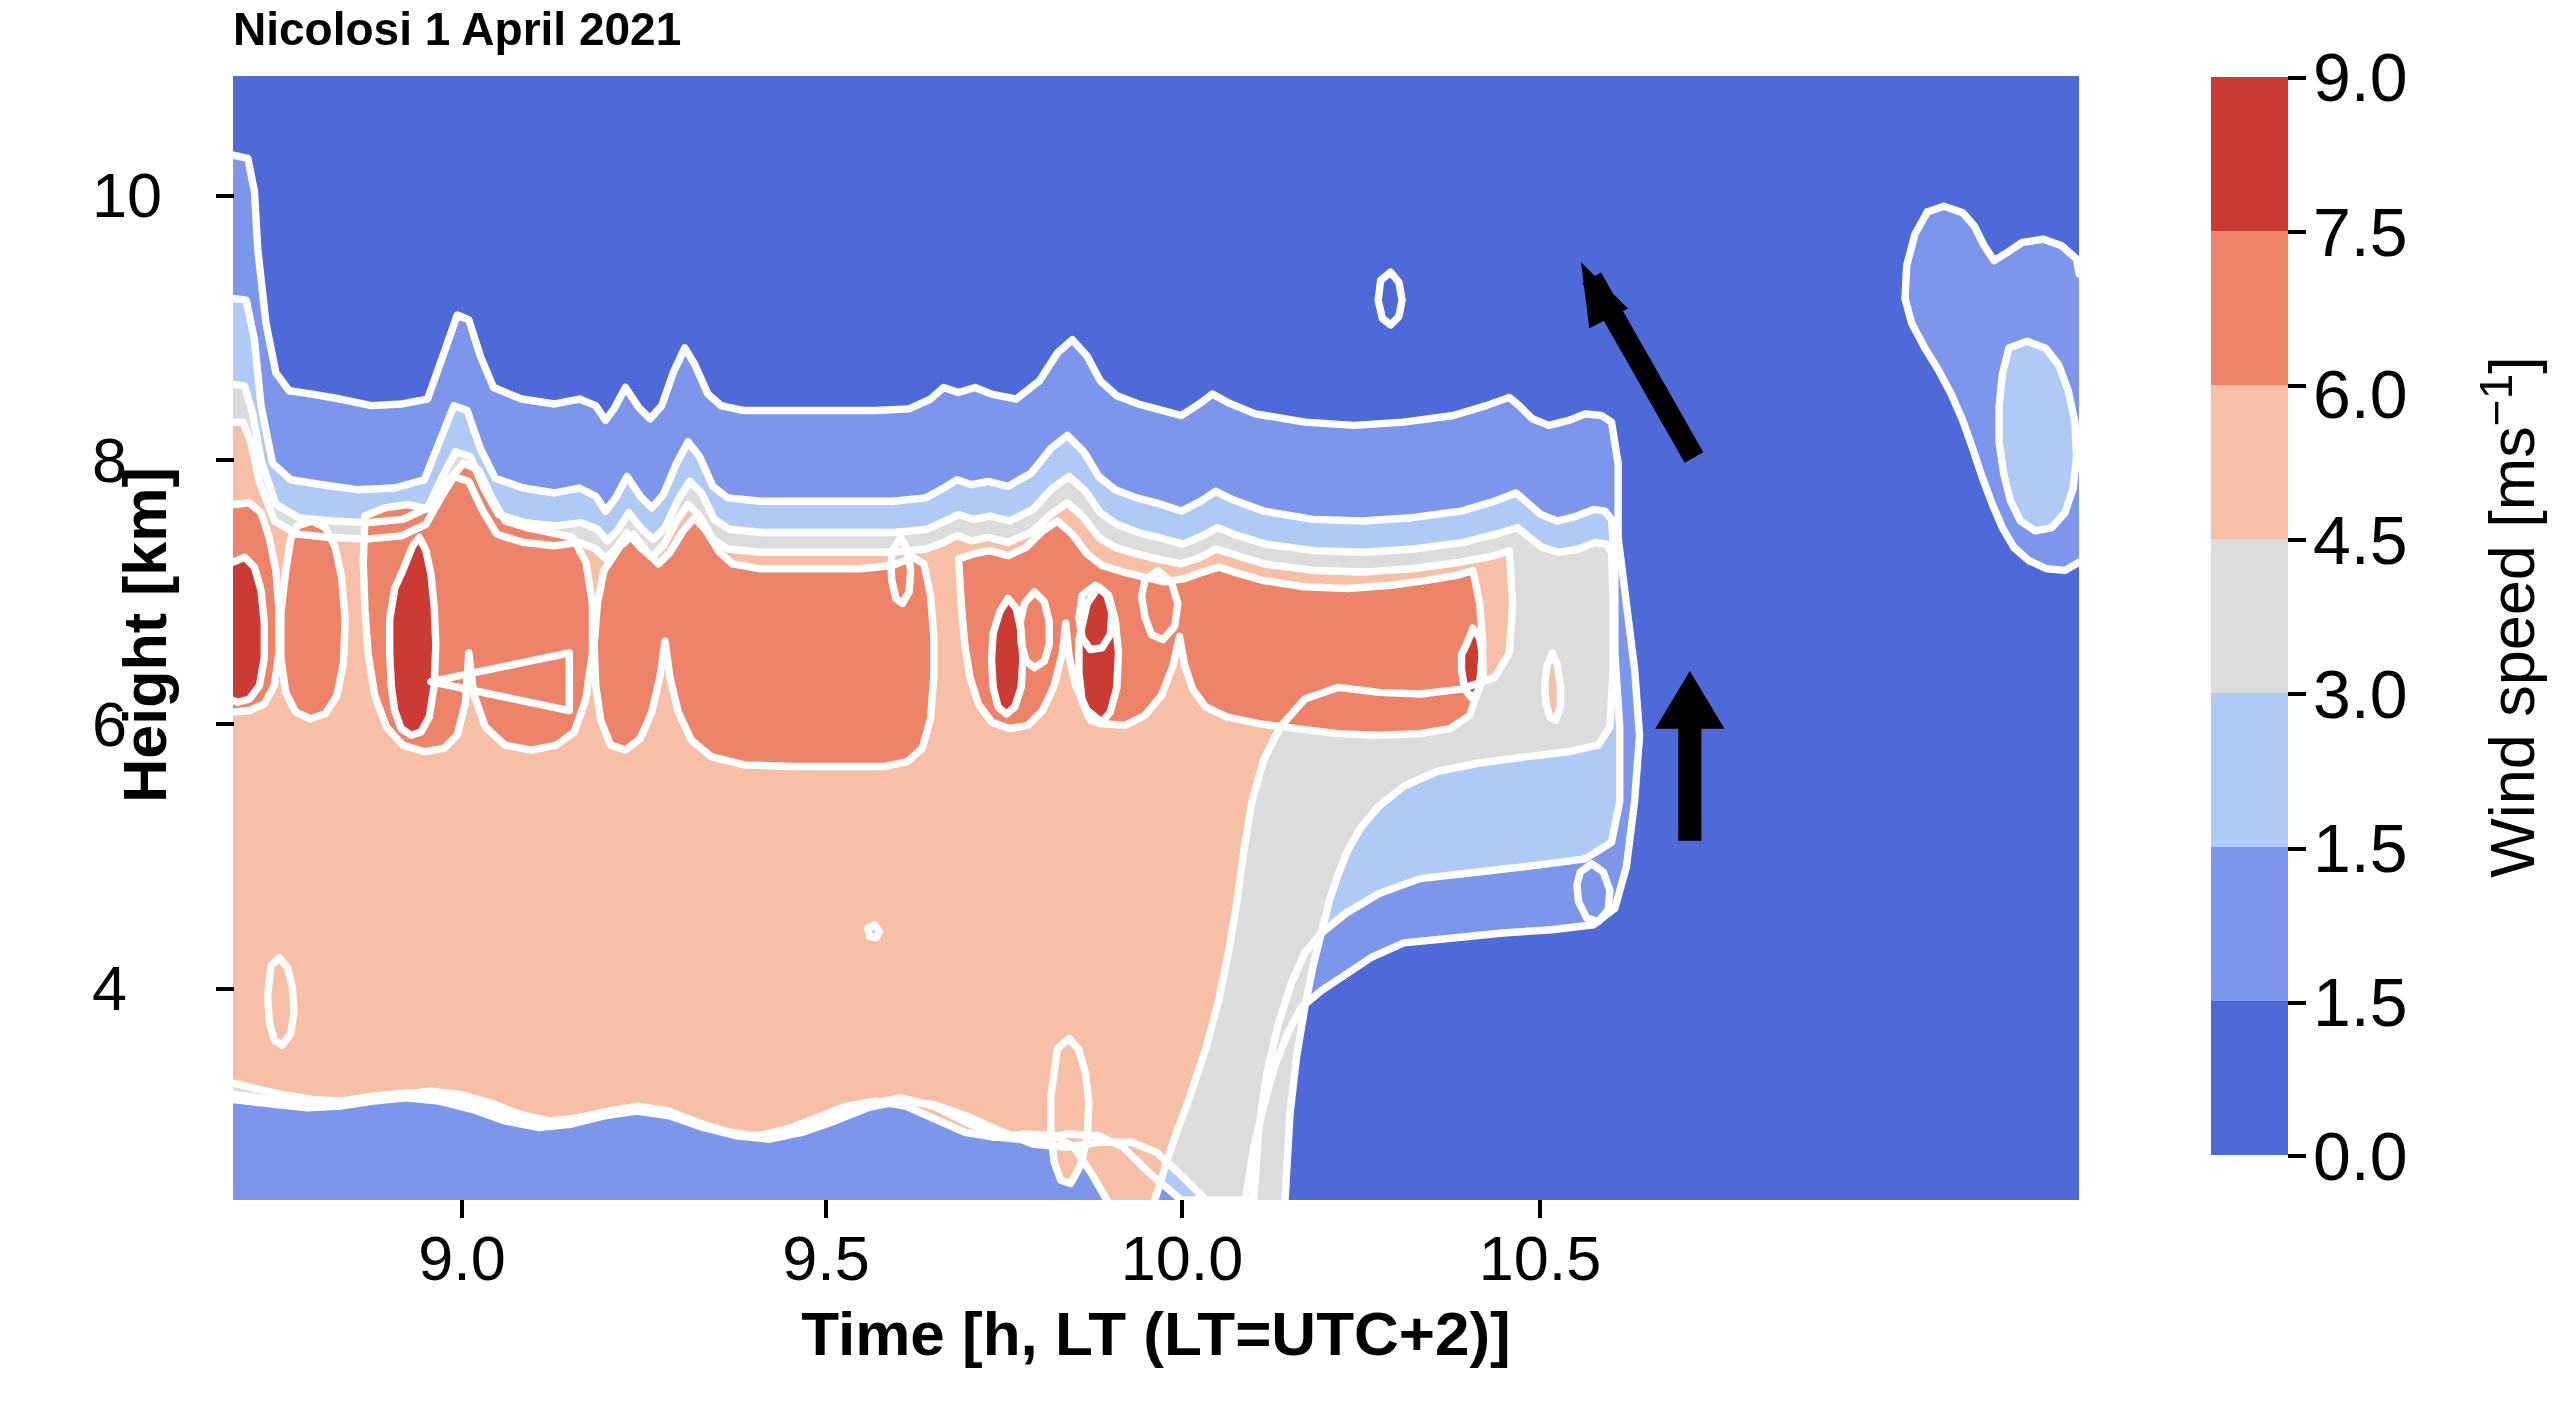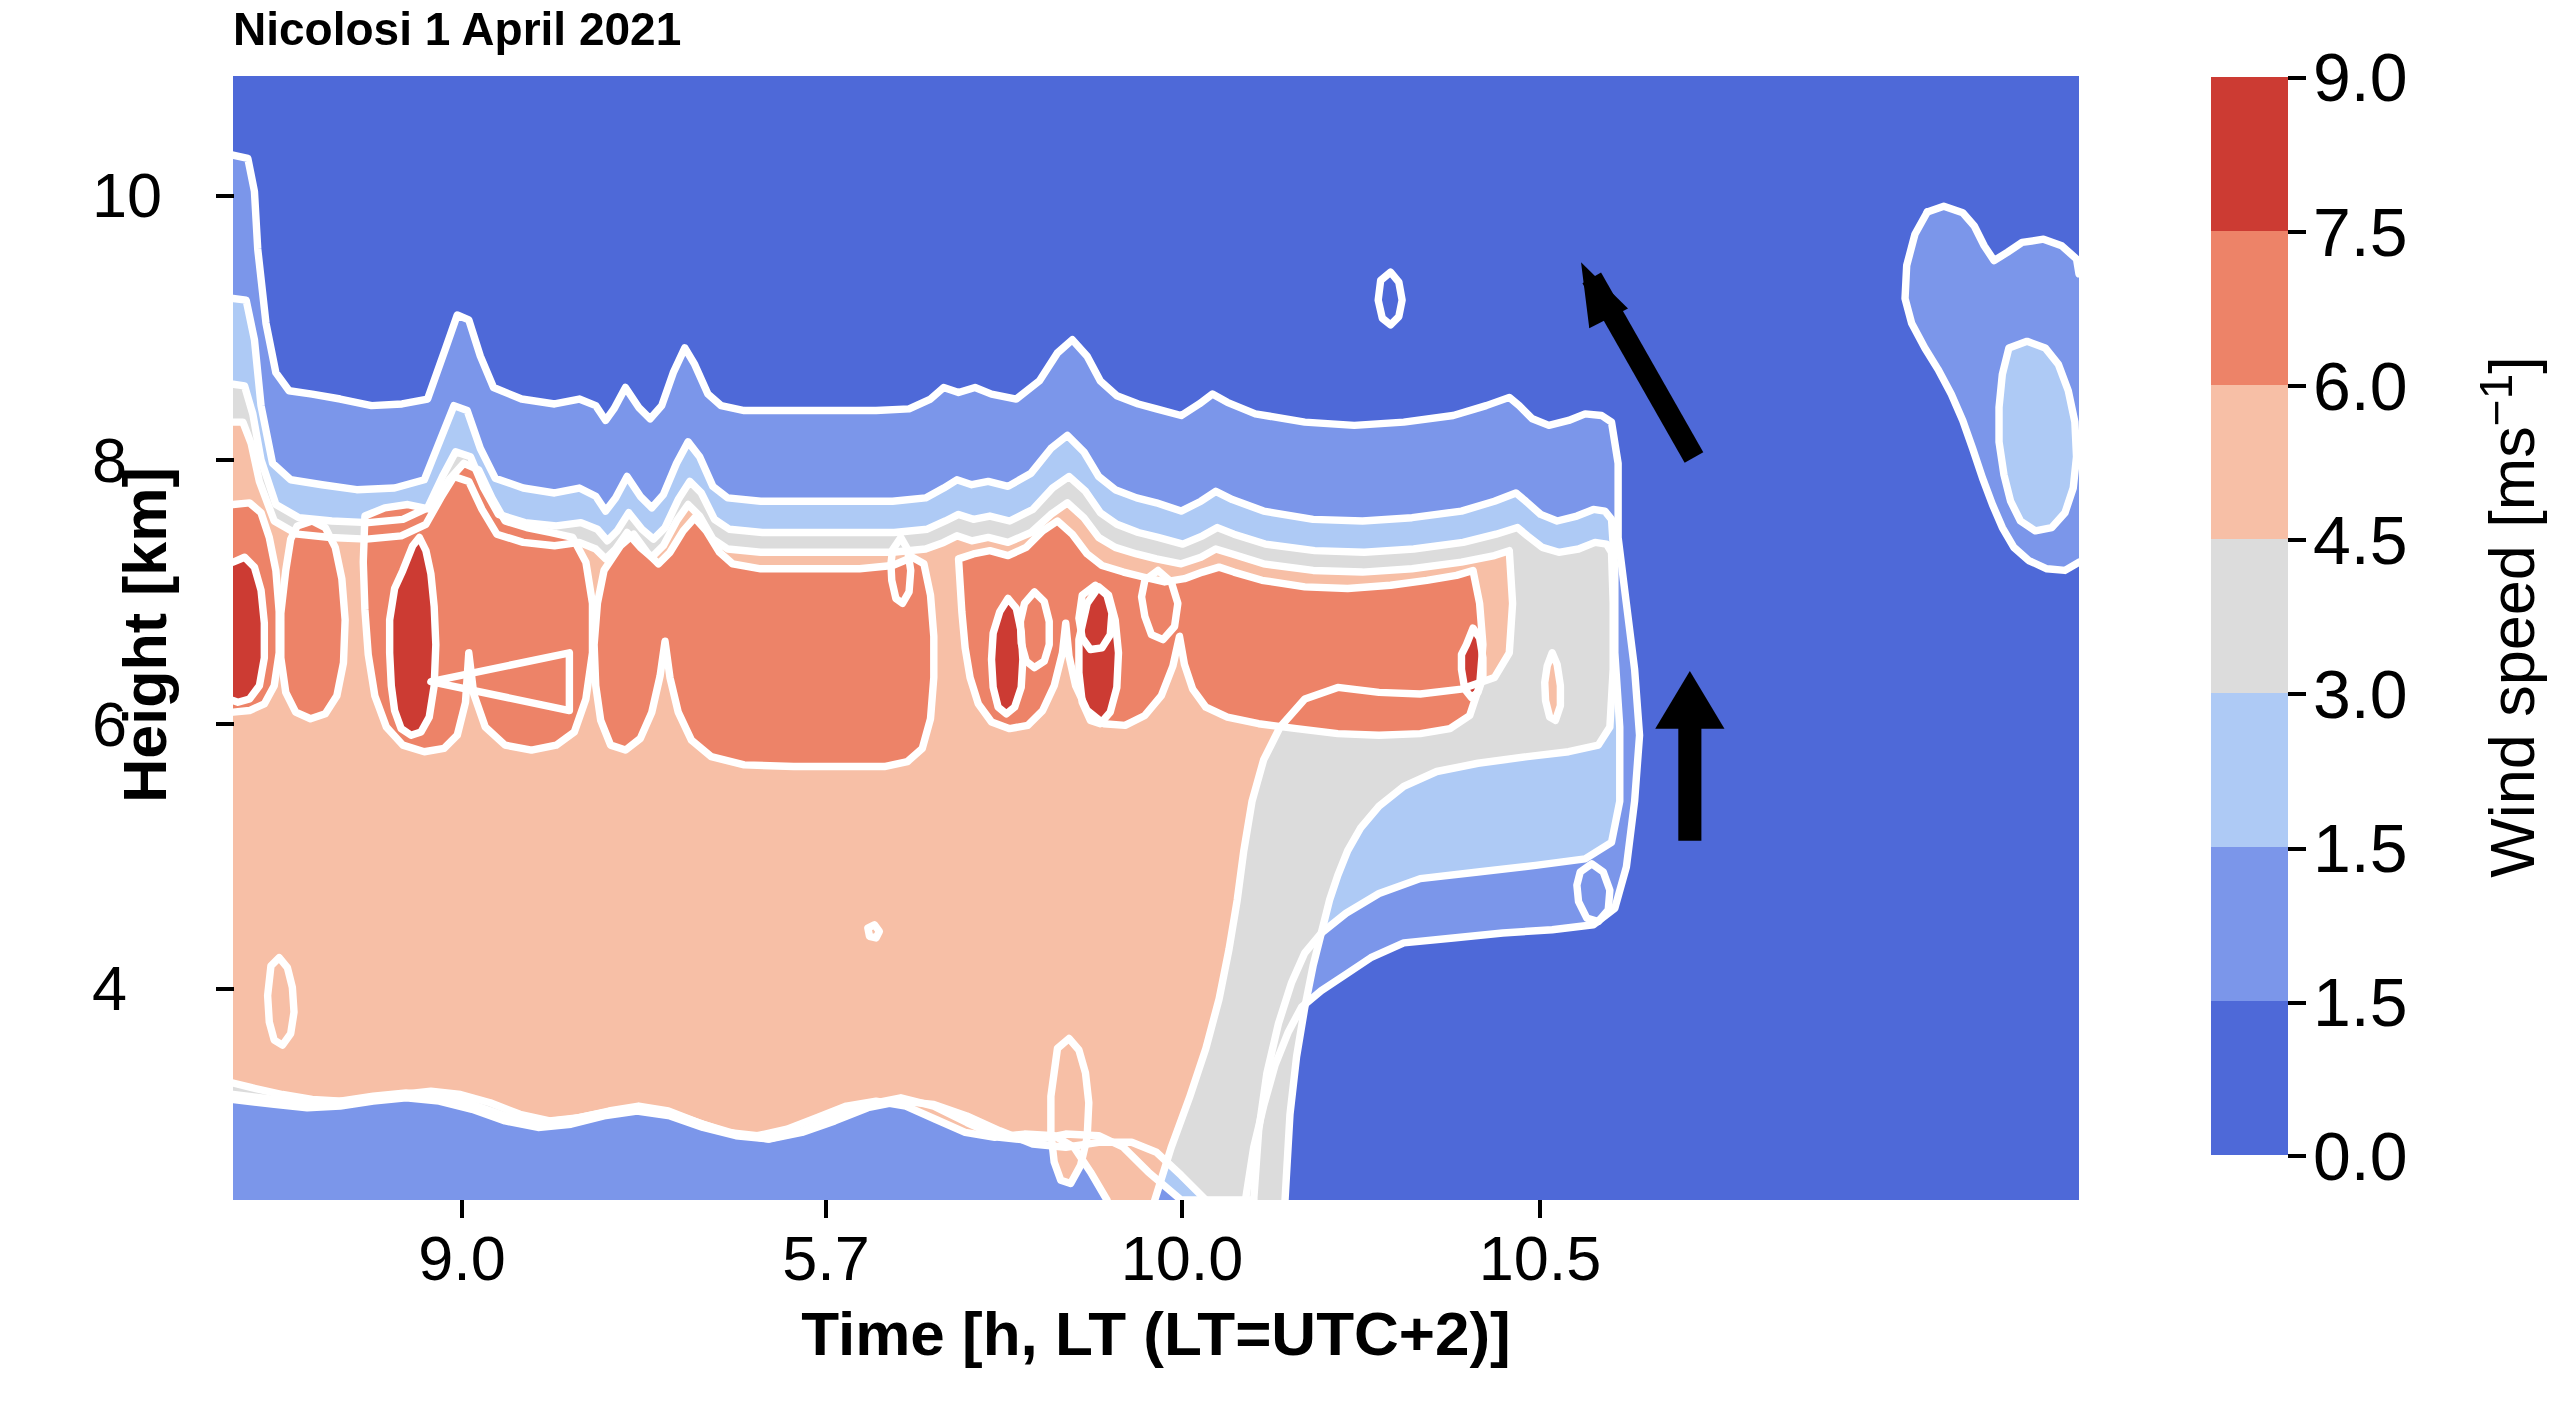--- a/index.html
+++ b/index.html
@@ -144,21 +144,21 @@
       </g>
     </svg>
   </div>
 
   <div class="tick-line" style="left:460px;top:1200px;width:4.1px;height:18px;"></div>
   <div class="tick-line" style="left:824px;top:1200px;width:4.1px;height:18px;"></div>
   <div class="tick-line" style="left:1180px;top:1200px;width:4.1px;height:18px;"></div>
   <div class="tick-line" style="left:1538px;top:1200px;width:4.1px;height:18px;"></div>
 
   <div class="xtick-lbl" style="left:462px;top:1222px;">9.0</div>
-  <div class="xtick-lbl" style="left:826px;top:1222px;">5.7</div>
+  <div class="xtick-lbl" style="left:826px;top:1222px;">9.5</div>
   <div class="xtick-lbl" style="left:1182px;top:1222px;">10.0</div>
   <div class="xtick-lbl" style="left:1540px;top:1222px;text-align:right;">10.5</div>
 
   <div class="tick-line" style="left:216px;top:194px;width:18px;height:4.1px;"></div>
   <div class="tick-line" style="left:216px;top:458px;width:18px;height:4.1px;"></div>
   <div class="tick-line" style="left:216px;top:722px;width:18px;height:4.1px;"></div>
   <div class="tick-line" style="left:216px;top:987px;width:18px;height:4.1px;"></div>
 
   <div class="ytick-lbl" style="left:92px;top:195px;width:115px;">10</div>
   <div class="ytick-lbl" style="left:92px;top:460px;width:115px;">8</div>
@@ -182,21 +182,21 @@
   <div class="cbar-tick" style="top:230px;"></div>
   <div class="cbar-tick" style="top:384px;"></div>
   <div class="cbar-tick" style="top:538px;"></div>
   <div class="cbar-tick" style="top:692px;"></div>
   <div class="cbar-tick" style="top:847px;"></div>
   <div class="cbar-tick" style="top:1001px;"></div>
   <div class="cbar-tick" style="top:1154px;"></div>
 
   <div class="cbar-lbl" style="top:77px;">9.0</div>
   <div class="cbar-lbl" style="top:232px;">7.5</div>
-  <div class="cbar-lbl" style="top:386px;">6.0</div>
+  <div class="cbar-lbl" style="top:394px;">6.0</div>
   <div class="cbar-lbl" style="top:540px;">4.5</div>
   <div class="cbar-lbl" style="top:694px;">3.0</div>
   <div class="cbar-lbl" style="top:848px;">1.5</div>
   <div class="cbar-lbl" style="top:1002px;">1.5</div>
   <div class="cbar-lbl" style="top:1156px;">0.0</div>
 
   <div id="cbar-title">Wind speed [ms<sup>−1</sup>]</div>
 
 </div>
 

